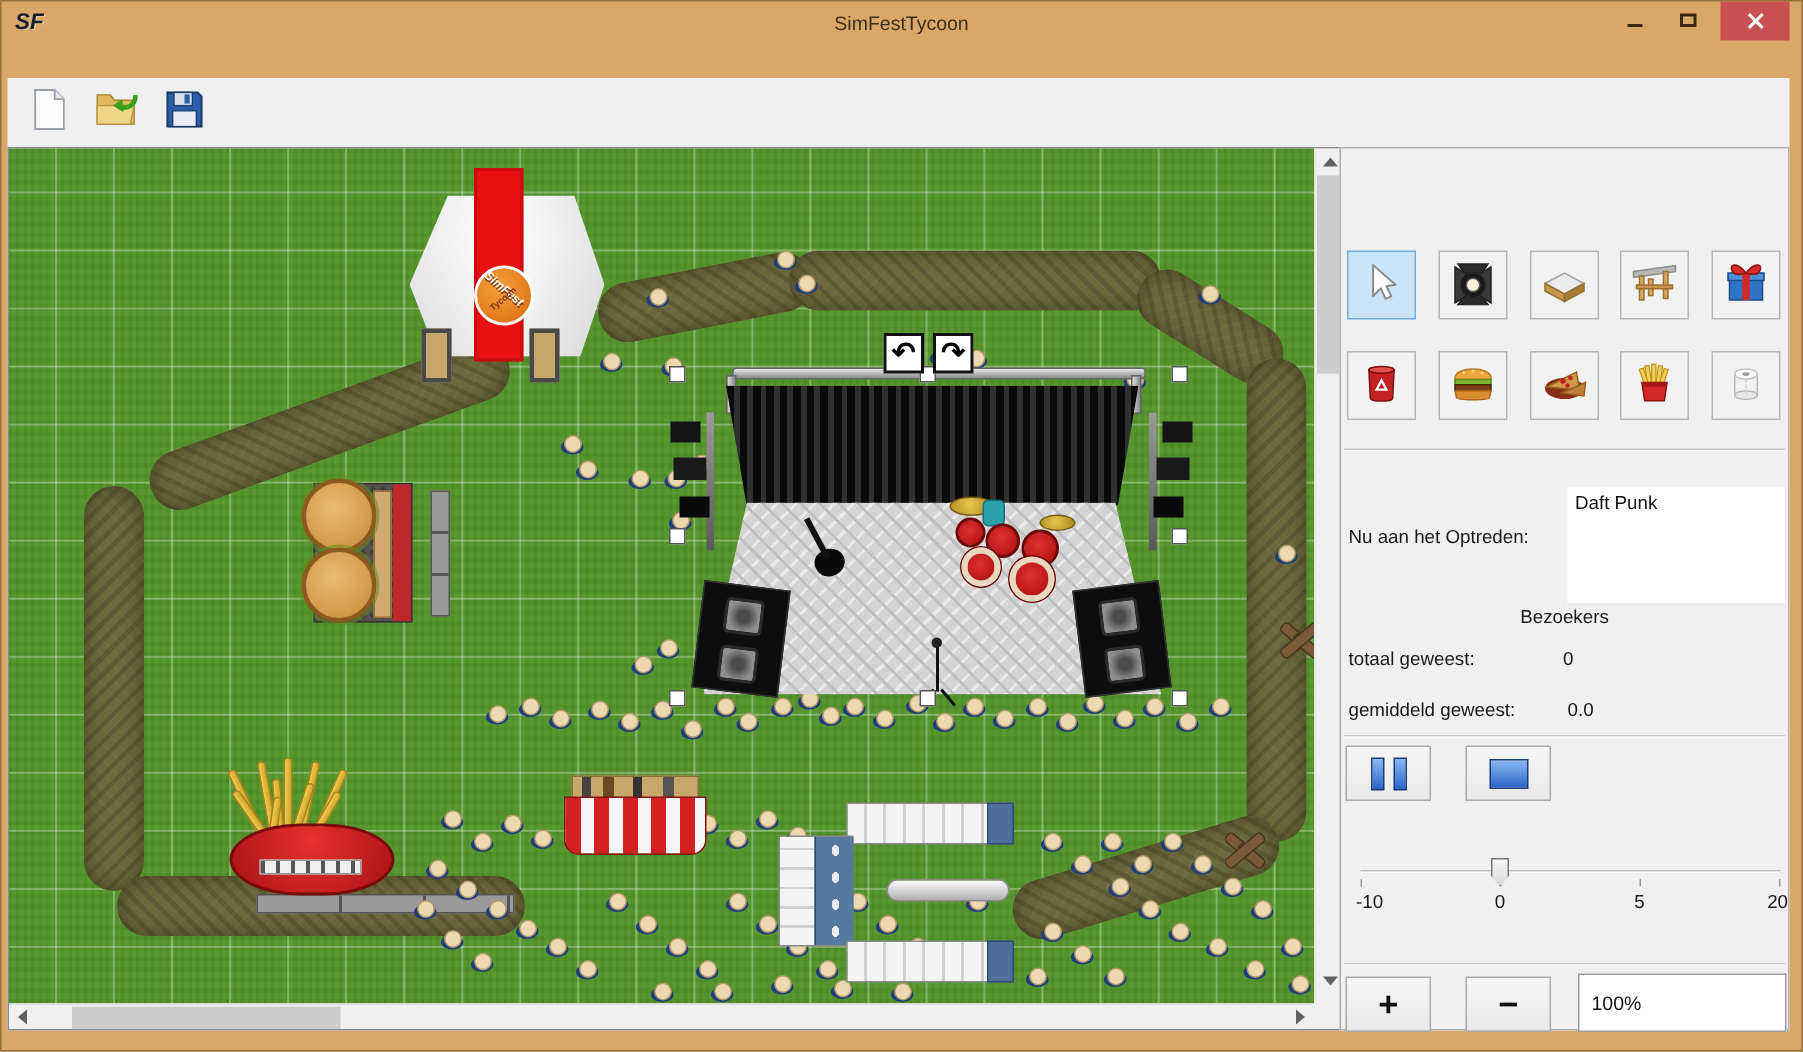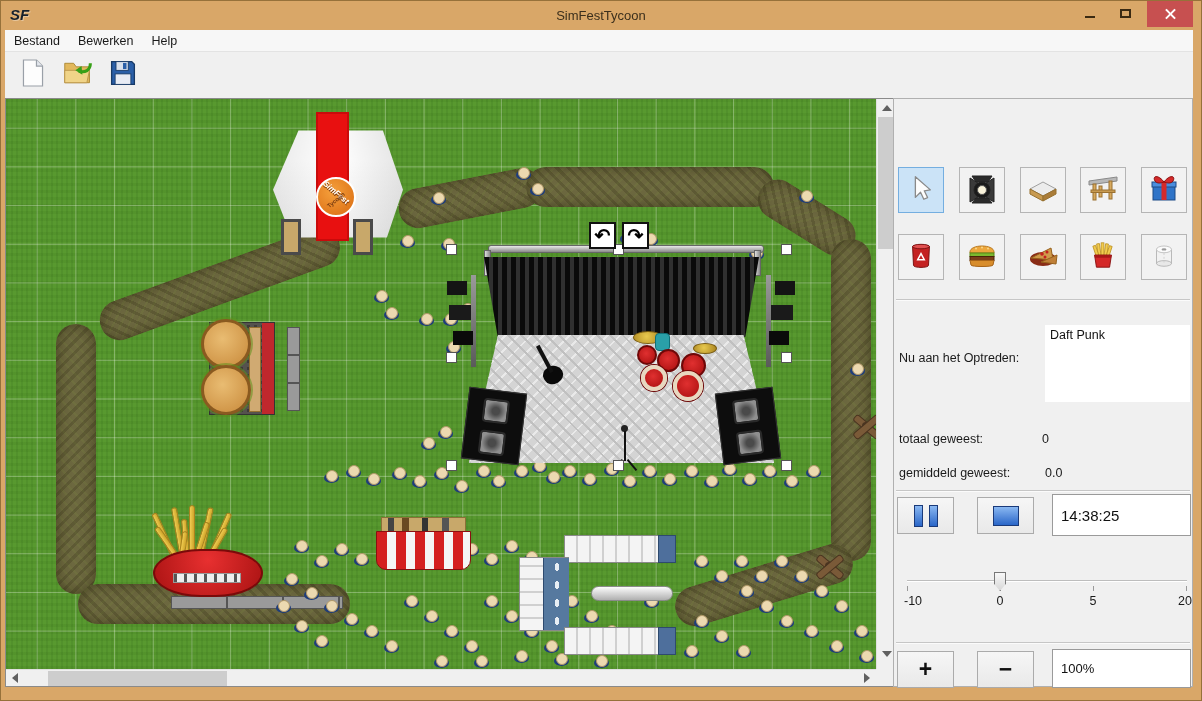--- a/index.html
+++ b/index.html
@@ -138,25 +138,20 @@
       </div>
     <div class="win-btn win-max">
         <i></i>
       </div>
     <div class="win-btn win-close">
         <i class="x1"></i>
         <i class="x2"></i>
       </div>
   </div>
 
-  <div class="menubar">
-    <span class="menu-item">Bestand</span>
-    <span class="menu-item">Bewerken</span>
-    <span class="menu-item">Help</span>
-  </div>
 
   <div class="toolbar">
     <div class="tb-btn">
         <span><svg width="26" height="30" viewBox="0 0 30 34">
             <path d="M4 2 L19 2 L26 9 L26 32 L4 32 Z" fill="#fdfdfd" stroke="#9aa0a8" stroke-width="1.4"></path>
             <path d="M19 2 L19 9 L26 9" fill="#e4e8ee" stroke="#9aa0a8" stroke-width="1.4"></path>
           </svg></span>
       </div>
     <div class="tb-btn">
         <span><svg width="30" height="30" viewBox="0 0 34 32">
@@ -512,34 +507,32 @@
                 <ellipse cx="16" cy="25" rx="8" ry="3" fill="#e8e8e8" stroke="#b5b5b5"></ellipse>
                 <ellipse cx="16" cy="10" rx="8" ry="3.6" fill="#fbfbfb" stroke="#c0c0c0"></ellipse>
                 <ellipse cx="16" cy="10" rx="2.6" ry="1.3" fill="#9a9a9a"></ellipse>
                 <line x1="16" y1="14" x2="16" y2="24" stroke="#cfcfcf" stroke-dasharray="2 2"></line>
               </svg></span>
           </div>
         </div>
       <div class="sep" style="top:200px"></div>
       <div class="now-box"><span>Daft Punk</span></div>
       <div class="lbl" style="left:5px;top:252px">Nu aan het Optreden:</div>
+      <div class="lbl center" style="top:305px">Bezoekers</div>
       <div class="lbl" style="left:5px;top:333px">totaal geweest:</div>
       <div class="lbl" style="left:148px;top:333px">0</div>
       <div class="lbl" style="left:5px;top:367px">gemiddeld geweest:</div>
       <div class="lbl" style="left:151px;top:367px">0.0</div>
       <div class="sep" style="top:391px"></div>
       <div class="btn ctl" style="left:3px;top:398px">
           <span class="pbar"></span>
           <span class="pbar"></span>
         </div>
       <div class="btn ctl" style="left:83px;top:398px">
           <span class="sq"></span>
-        </div>
-      <div class="field time">
-          <span>14:38:25</span>
         </div>
       <div class="slider">
         <div class="track"></div>
         <div id="slider-ticks">
             <div class="tick" style="left: 3px;"></div>
             <div class="tick-lbl" style="left: 0px;">-10</div>
             <div class="tick" style="left: 96px;"></div>
             <div class="tick-lbl" style="left: 96px; transform: translateX(-50%);">0</div>
             <div class="tick" style="left: 189px;"></div>
             <div class="tick-lbl" style="left: 189px; transform: translateX(-50%);">5</div>

